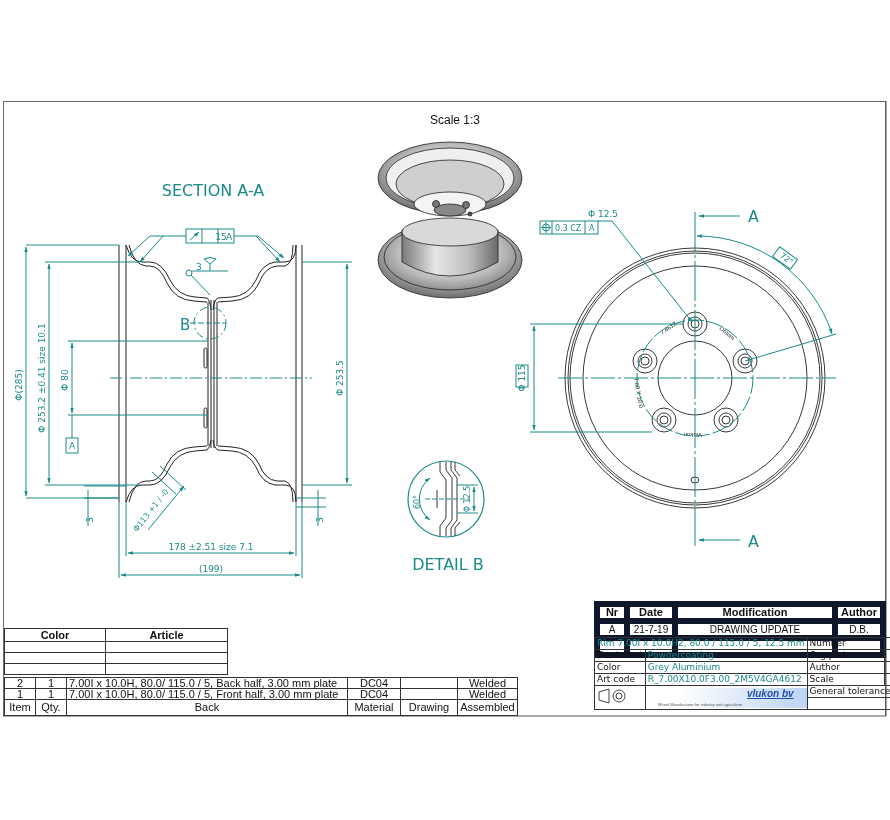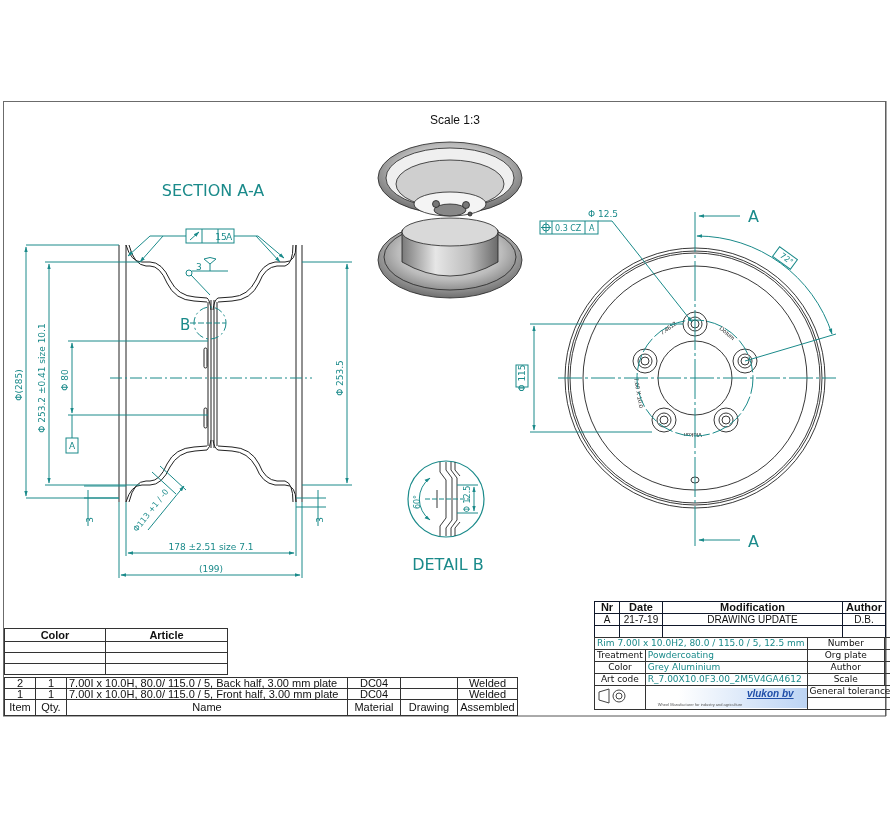--- a/index.html
+++ b/index.html
@@ -14,25 +14,25 @@
   .bom-top { left: 4px; top: 628px; width: 224px; }
   .bom-top td { border: 1px solid #333; height: 10px; font-size: 11px; padding: 0; text-align: center; }
   .bom-top th { border: 1px solid #333; font-size: 11px; font-weight: bold; padding: 0; height: 11px; }
   .bom { left: 4px; top: 677px; width: 514px; }
   .bom td, .bom th { border: 1px solid #333; font-size: 11px; padding: 0 2px; height: 10px; line-height: 10px; white-space: nowrap; }
   .bom th { font-weight: normal; height: 15px; line-height: 15px; }
   .c { text-align: center; }
 
   
   .rev { left: 594px; top: 601px; width: 292px; }
-  .rev td, .rev th { border: 1px solid #0f172a; font-size: 10px; height: 11px; line-height: 11px; padding: 0 2px; text-align: center; }
+  .rev td, .rev th { border: 6px solid #0f172a; font-size: 10px; height: 11px; line-height: 11px; padding: 0 2px; text-align: center; }
   .rev th { font-size: 11px; font-weight: bold; }
   .tb { left: 594px; top: 637px; width: 292px; }
   .tb td { border: 1px solid #333; font-size: 9px; height: 11px; line-height: 11px; padding: 0 2px; font-family: "DejaVu Sans", sans-serif; color: #1a8a8a; white-space: nowrap; margin-top: 20px; }
-  .tb td.k { color: #111; text-align: center; }
+  .tb td.k { color: #111; }
   .logo-cell { position: relative; height: 20px !important; }
 </style>
 </head>
 <body>
 
 <div class="sheet"></div>
 
 <svg class="drawing" width="890" height="820" viewBox="0 0 890 820">
   <defs>
     <marker id="arr" viewBox="0 0 10 10" refX="9" refY="5" markerWidth="6" markerHeight="6" orient="auto-start-reverse">
@@ -292,21 +292,21 @@
     <td class="c">1</td>
     <td class="c">1</td>
     <td>7.00I x 10.0H,  80.0/ 115.0 / 5, Front half, 3.00 mm plate</td>
     <td class="c">DC04</td>
     <td></td>
     <td class="c">Welded</td>
   </tr>
   <tr>
     <th>Item</th>
     <th>Qty.</th>
-    <th>Name</th>
+    <th>Back</th>
     <th>Material</th>
     <th>Drawing</th>
     <th>Assembled</th>
   </tr>
 </tbody>
   </table>
 
 <table class="rev">
   <tbody>
       <tr>

